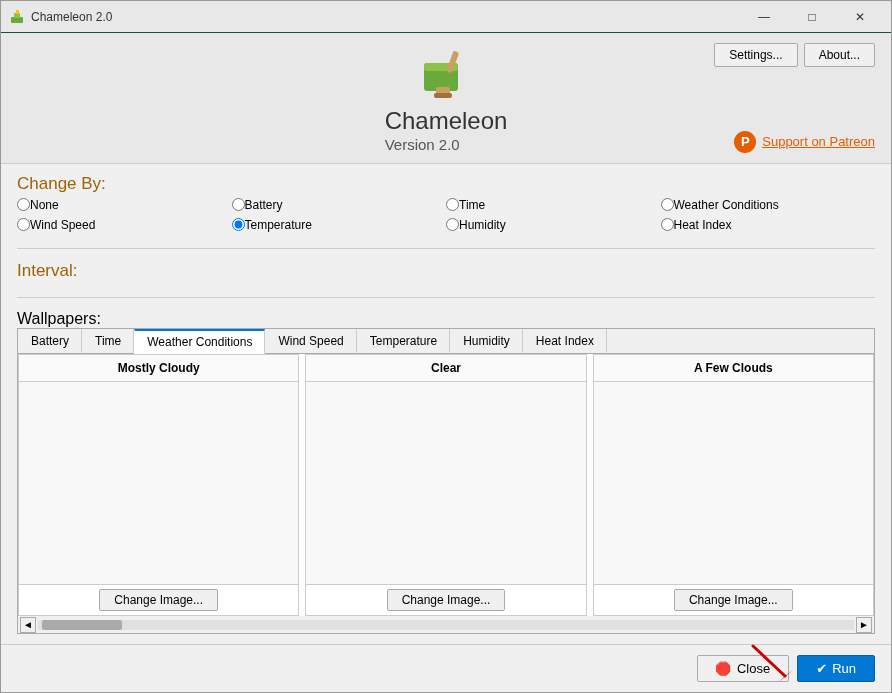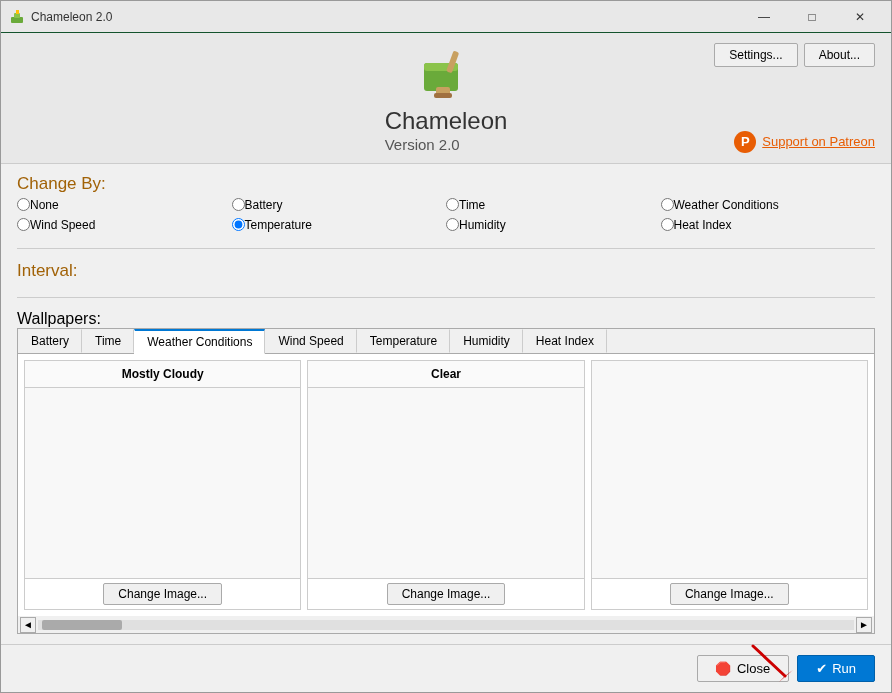--- a/index.html
+++ b/index.html
@@ -223,21 +223,21 @@
       margin-bottom: -1px;
       position: relative;
       z-index: 1;
     }
 
     
     .wallpaper-content {
       flex: 1;
       display: flex;
       overflow: hidden;
-      padding: 6px;
+      padding: 0;
       gap: 6px;
       background: white;
     }
     .wallpaper-card {
       flex: 1;
       border: 1px solid #ccc;
       display: flex;
       flex-direction: column;
       min-width: 0;
     }
@@ -460,20 +460,21 @@
             </div>
           </div>
           <div class="wallpaper-card">
             <div class="wallpaper-title">Clear</div>
             <div class="wallpaper-image-area"></div>
             <div class="wallpaper-btn-area">
               <button class="change-image-btn">Change Image...</button>
             </div>
           </div>
           <div class="wallpaper-card">
+            <div class="wallpaper-title">A Few Clouds</div>
             <div class="wallpaper-image-area"></div>
             <div class="wallpaper-btn-area">
               <button class="change-image-btn">Change Image...</button>
             </div>
           </div>
         </div>
       </div>
 
       <div class="scrollbar-area">
         <div class="scroll-arrow">◄</div>

